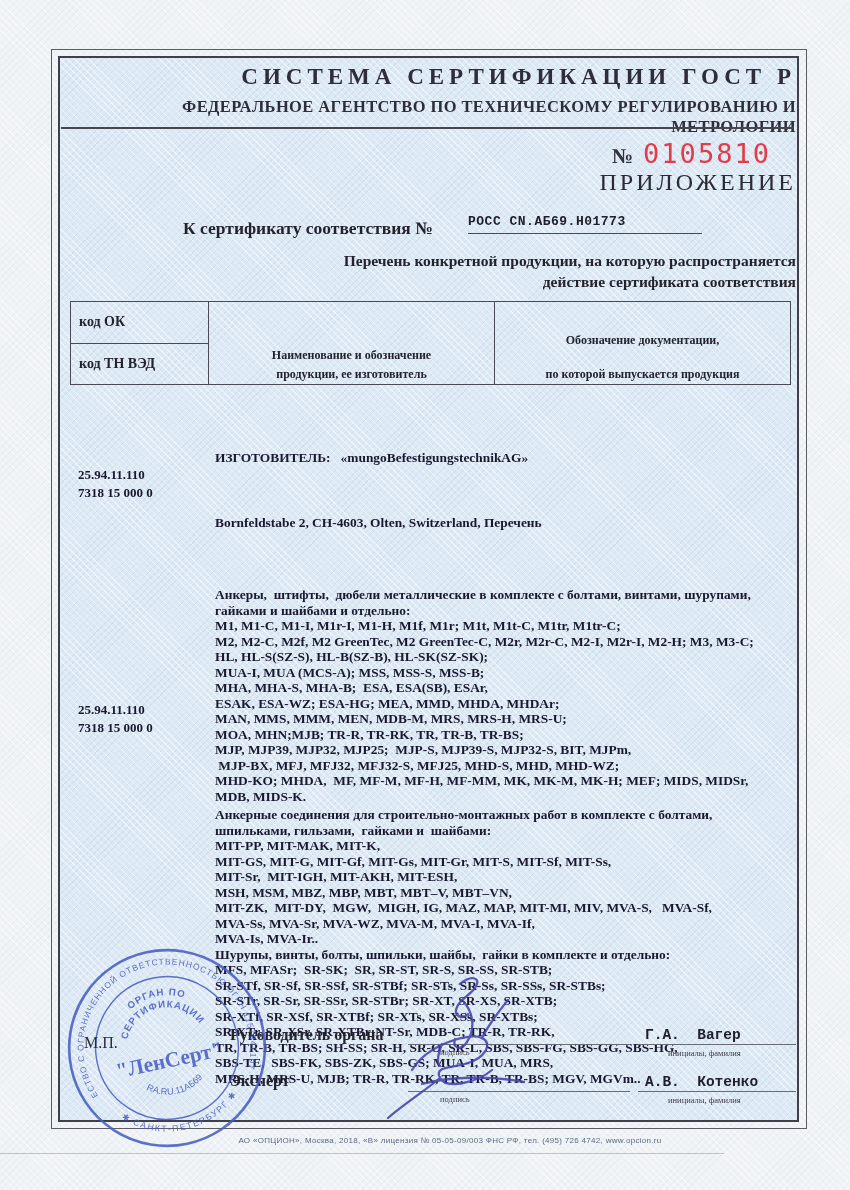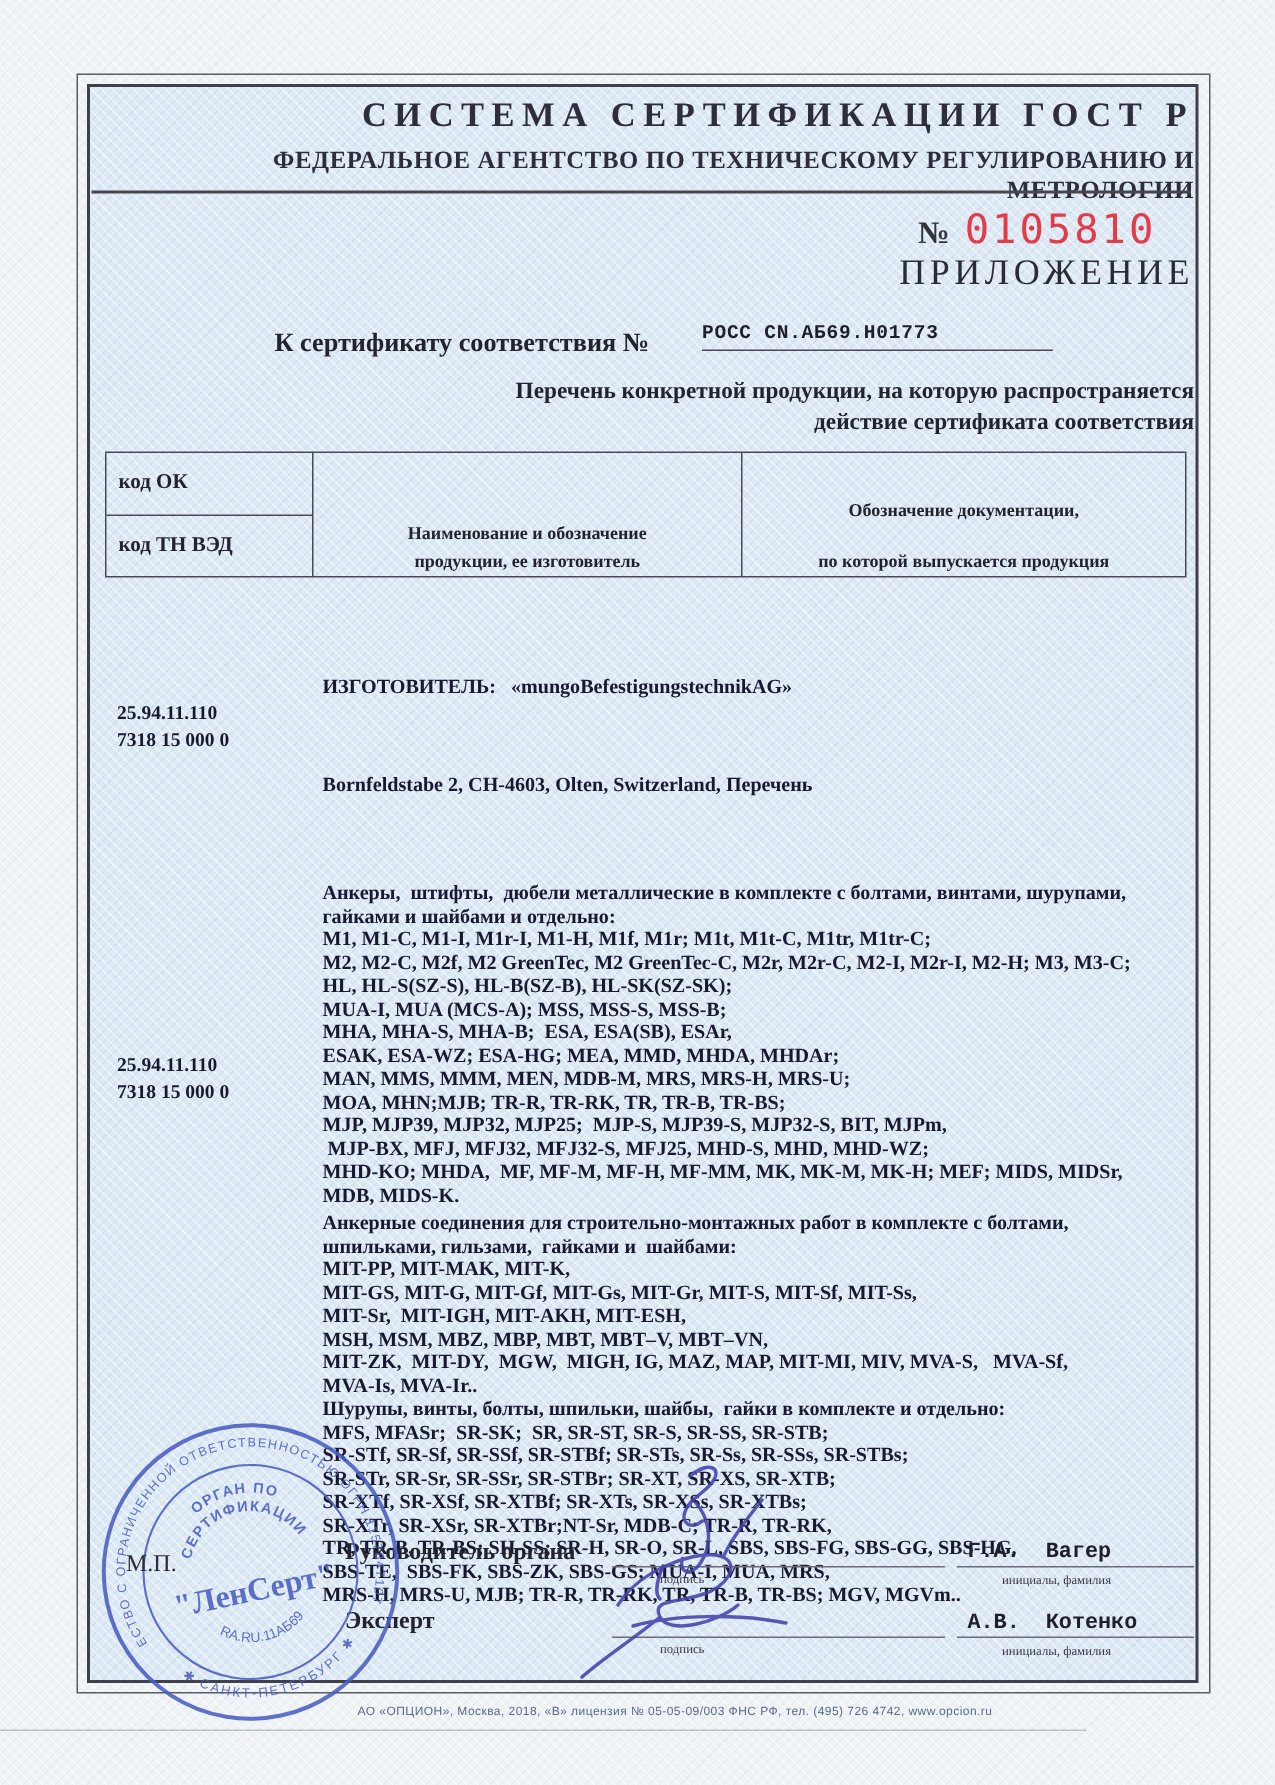--- a/index.html
+++ b/index.html
@@ -141,20 +141,21 @@
         <div>MDB, MIDS-K.</div>
       </div>
     <div class="sec sec2">
         <div>Анкерные соединения для строительно-монтажных работ в комплекте с болтами,</div>
         <div>шпильками, гильзами,  гайками и  шайбами:</div>
         <div>MIT-PP, MIT-MAK, MIT-K,</div>
         <div>MIT-GS, MIT-G, MIT-Gf, MIT-Gs, MIT-Gr, MIT-S, MIT-Sf, MIT-Ss,</div>
         <div>MIT-Sr,  MIT-IGH, MIT-AKH, MIT-ESH,</div>
         <div>MSH, MSM, MBZ, MBP, MBT, MBT–V, MBT–VN,</div>
         <div>MIT-ZK,  MIT-DY,  MGW,  MIGH, IG, MAZ, MAP, MIT-MI, MIV, MVA-S,   MVA-Sf,</div>
+        <div>MVA-Ss, MVA-Sr, MVA-WZ, MVA-M, MVA-I, MVA-If,</div>
         <div>MVA-Is, MVA-Ir..</div>
       </div>
     <div class="sec sec3">
         <div>Шурупы, винты, болты, шпильки, шайбы,  гайки в комплекте и отдельно:</div>
         <div>MFS, MFASr;  SR-SK;  SR, SR-ST, SR-S, SR-SS, SR-STB;</div>
         <div>SR-STf, SR-Sf, SR-SSf, SR-STBf; SR-STs, SR-Ss, SR-SSs, SR-STBs;</div>
         <div>SR-STr, SR-Sr, SR-SSr, SR-STBr; SR-XT, SR-XS, SR-XTB;</div>
         <div>SR-XTf, SR-XSf, SR-XTBf; SR-XTs, SR-XSs, SR-XTBs;</div>
         <div>SR-XTr, SR-XSr, SR-XTBr;NT-Sr, MDB-C; TR-R, TR-RK,</div>
         <div>TR, TR-B, TR-BS; SH-SS; SR-H, SR-O, SR-L, SBS, SBS-FG, SBS-GG, SBS-HG,</div>

